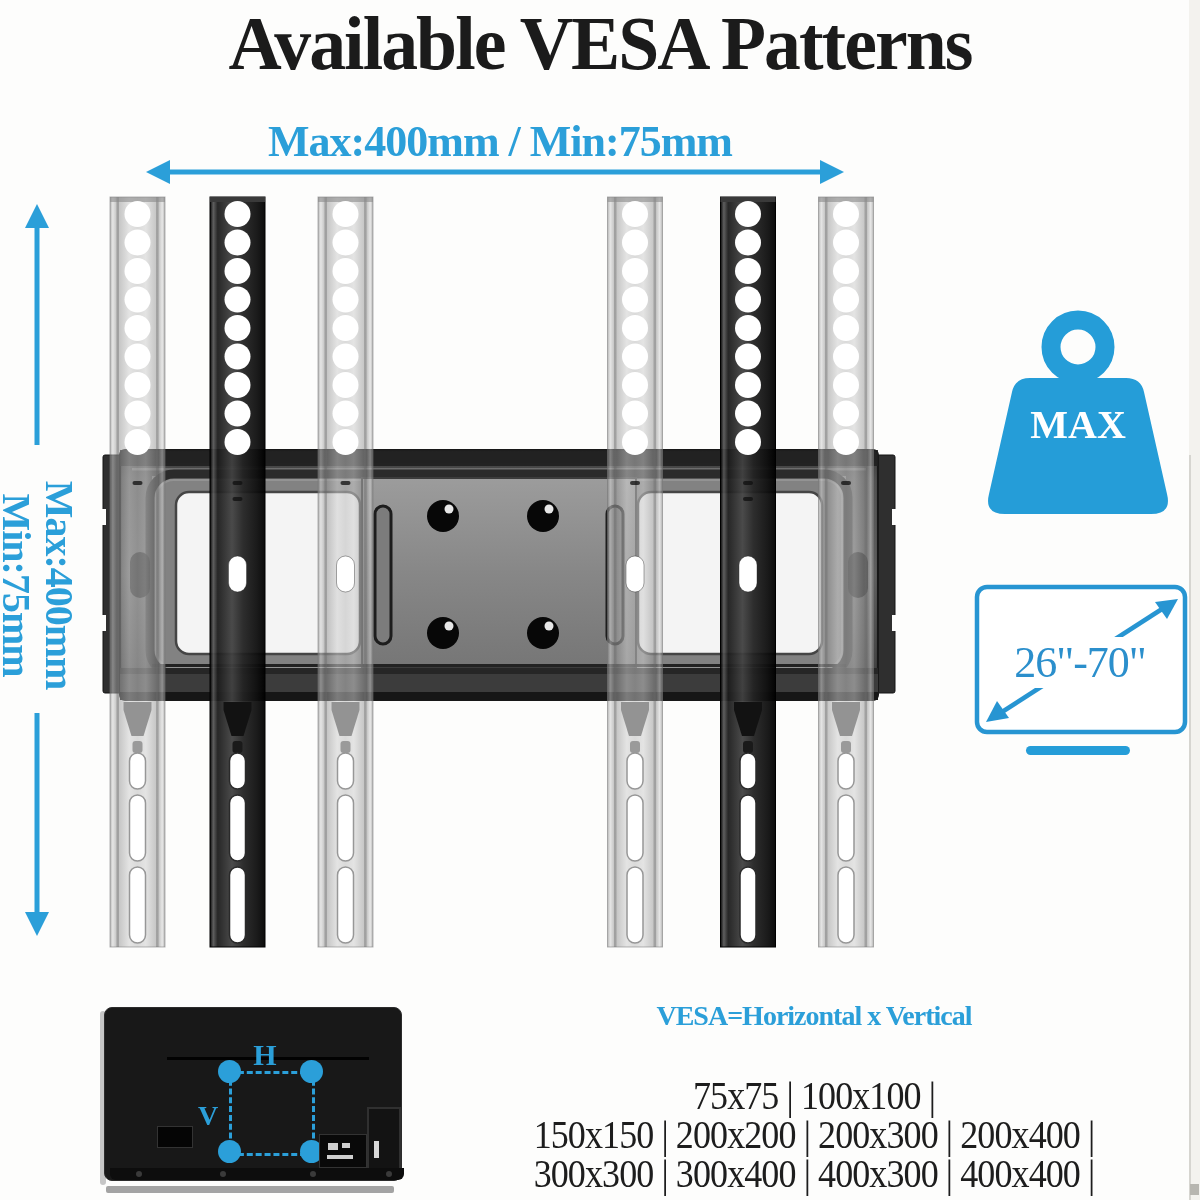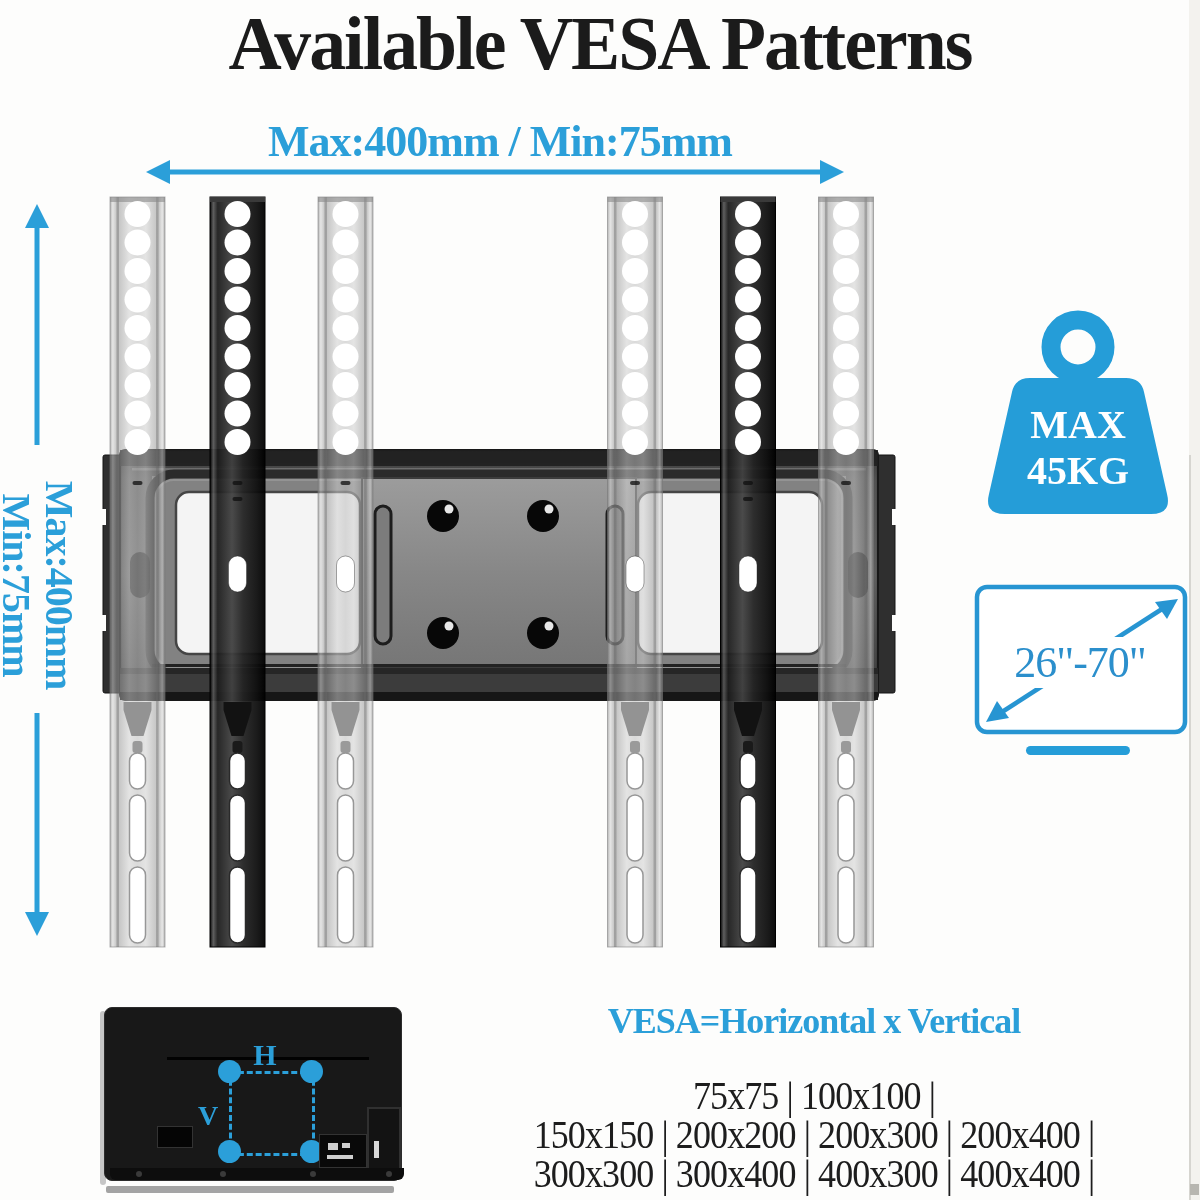--- a/index.html
+++ b/index.html
@@ -11,21 +11,21 @@
   #title{left:0;right:0;top:0;font-size:76px;font-weight:700;color:#1b1b1b;
          letter-spacing:-2px;transform:scaleX(0.97);}
   #hdim-label{left:150px;width:700px;top:116px;font-size:44px;font-weight:700;letter-spacing:-1px;}
   #vdim-label{left:-112px;top:542px;width:300px;height:86px;transform:rotate(90deg);
               font-size:40px;font-weight:700;line-height:43px;letter-spacing:-1px;}
   #weight-text{left:998px;top:402px;width:160px;font-size:40px;font-weight:700;color:#ffffff;
                line-height:46px;letter-spacing:0px;text-align:center;}
   #weight-text span{display:block;}
   #tvsize-text{left:992px;top:637px;width:176px;font-size:44px;font-weight:400;color:#2b8fcc;
                background:#ffffff;letter-spacing:-1px;}
-  #vesa-formula{left:440px;width:748px;top:1000px;font-size:36px;font-weight:700;letter-spacing:-1px;}
+  #vesa-formula{left:440px;width:748px;top:1000px;font-size:28px;font-weight:700;letter-spacing:-1px;}
   #vesa-sizes{left:428px;width:772px;top:1076px;font-size:40px;font-weight:500;color:#1d1d1d;
               line-height:39px;letter-spacing:-1px;transform:scaleX(0.9);}
   #vesa-sizes div{white-space:nowrap;}
   
   #tv{left:100px;top:1007px;width:300px;height:186px;}
   .tv-edge-left{left:0;top:4px;width:6px;height:174px;background:#c6c6c6;border-radius:3px;}
   .tv-base{left:6px;top:179px;width:288px;height:7px;background:#a3a3a3;border-radius:2px;}
   .tv-body{left:4px;top:0;width:296px;height:172px;background:#181818;border:1px solid #2c2c2c;
            border-radius:8px;}
   .tv-topline{left:62px;top:49px;width:202px;height:3px;background:#020202;}
@@ -221,21 +221,20 @@
 
   <div id="hdim-label" class="abs ctr blue">Max:400mm / Min:75mm</div>
 
   <div id="vdim-label" class="abs ctr blue">
     <span style="display:block;">Max:400mm</span>
     <span style="display:block;">Min:75mm</span>
   </div>
 
   <div id="weight-text" class="abs ctr">
     <span>MAX</span>
-    <span>45KG</span>
   </div>
 
   <div id="tvsize-text" class="abs ctr">26"-70"</div>
 
   <div id="tv" class="abs">
     <div class="abs tv-edge-left"></div>
     <div class="abs tv-base"></div>
     <div class="abs tv-body">
       <div class="abs tv-topline"></div>
       <div class="abs tv-h ctr blue">H</div>

